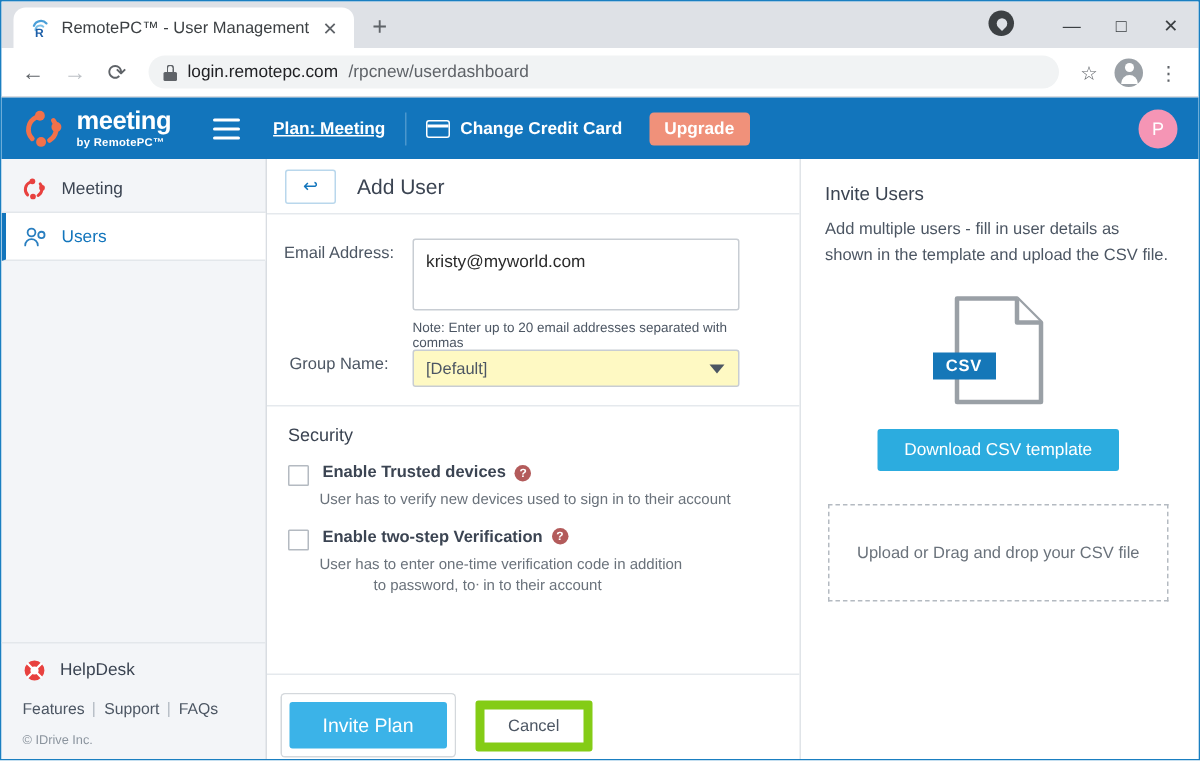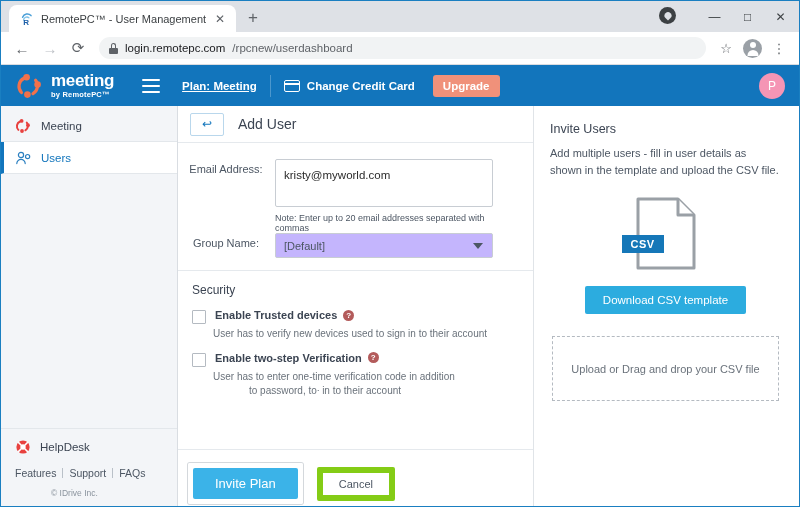--- a/index.html
+++ b/index.html
@@ -421,21 +421,20 @@
     color: #4c5663;
   }
   .footer-sep {
     width: 1px;
     height: 10px;
     background: #b9c0c8;
   }
   .copyright {
     font-size: 8.5px;
     color: #8b949e;
-    margin-left: 36px;
   }
 
   
   .main {
     flex: 1;
     display: flex;
     min-width: 0;
     background: #ffffff;
   }
   .form-pane {
@@ -505,21 +504,21 @@
     color: #4c5663;
     margin-top: 6px;
     margin-left: 89px;
   }
   .group-row { margin-top: 0; }
   .select-box {
     width: 218px;
     height: 25px;
     border: 1px solid #c8cdd3;
     border-radius: 2px;
-    background: #c4b5fd;
+    background: #fef9c3;
     display: flex;
     align-items: center;
     justify-content: space-between;
     padding: 0 9px 0 8px;
     box-sizing: border-box;
   }
   .select-value {
     font-size: 11px;
     color: #4c5663;
   }

